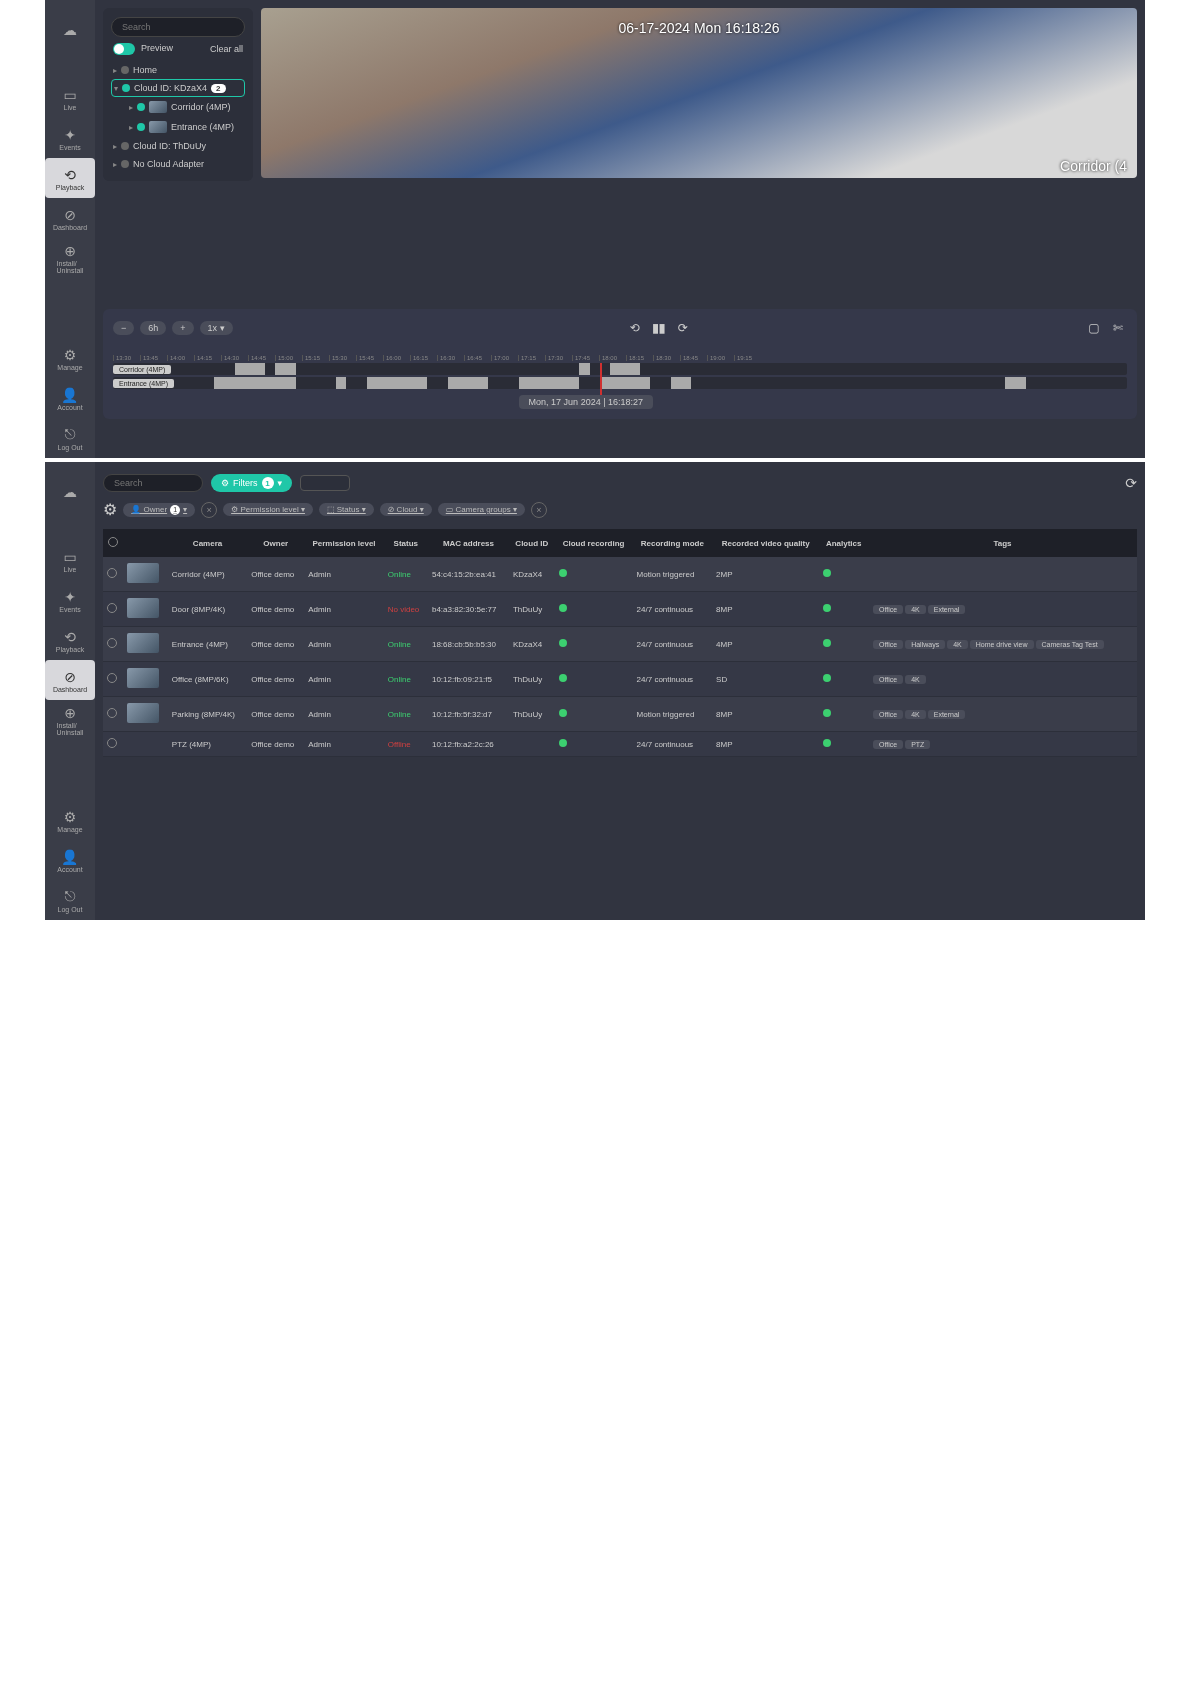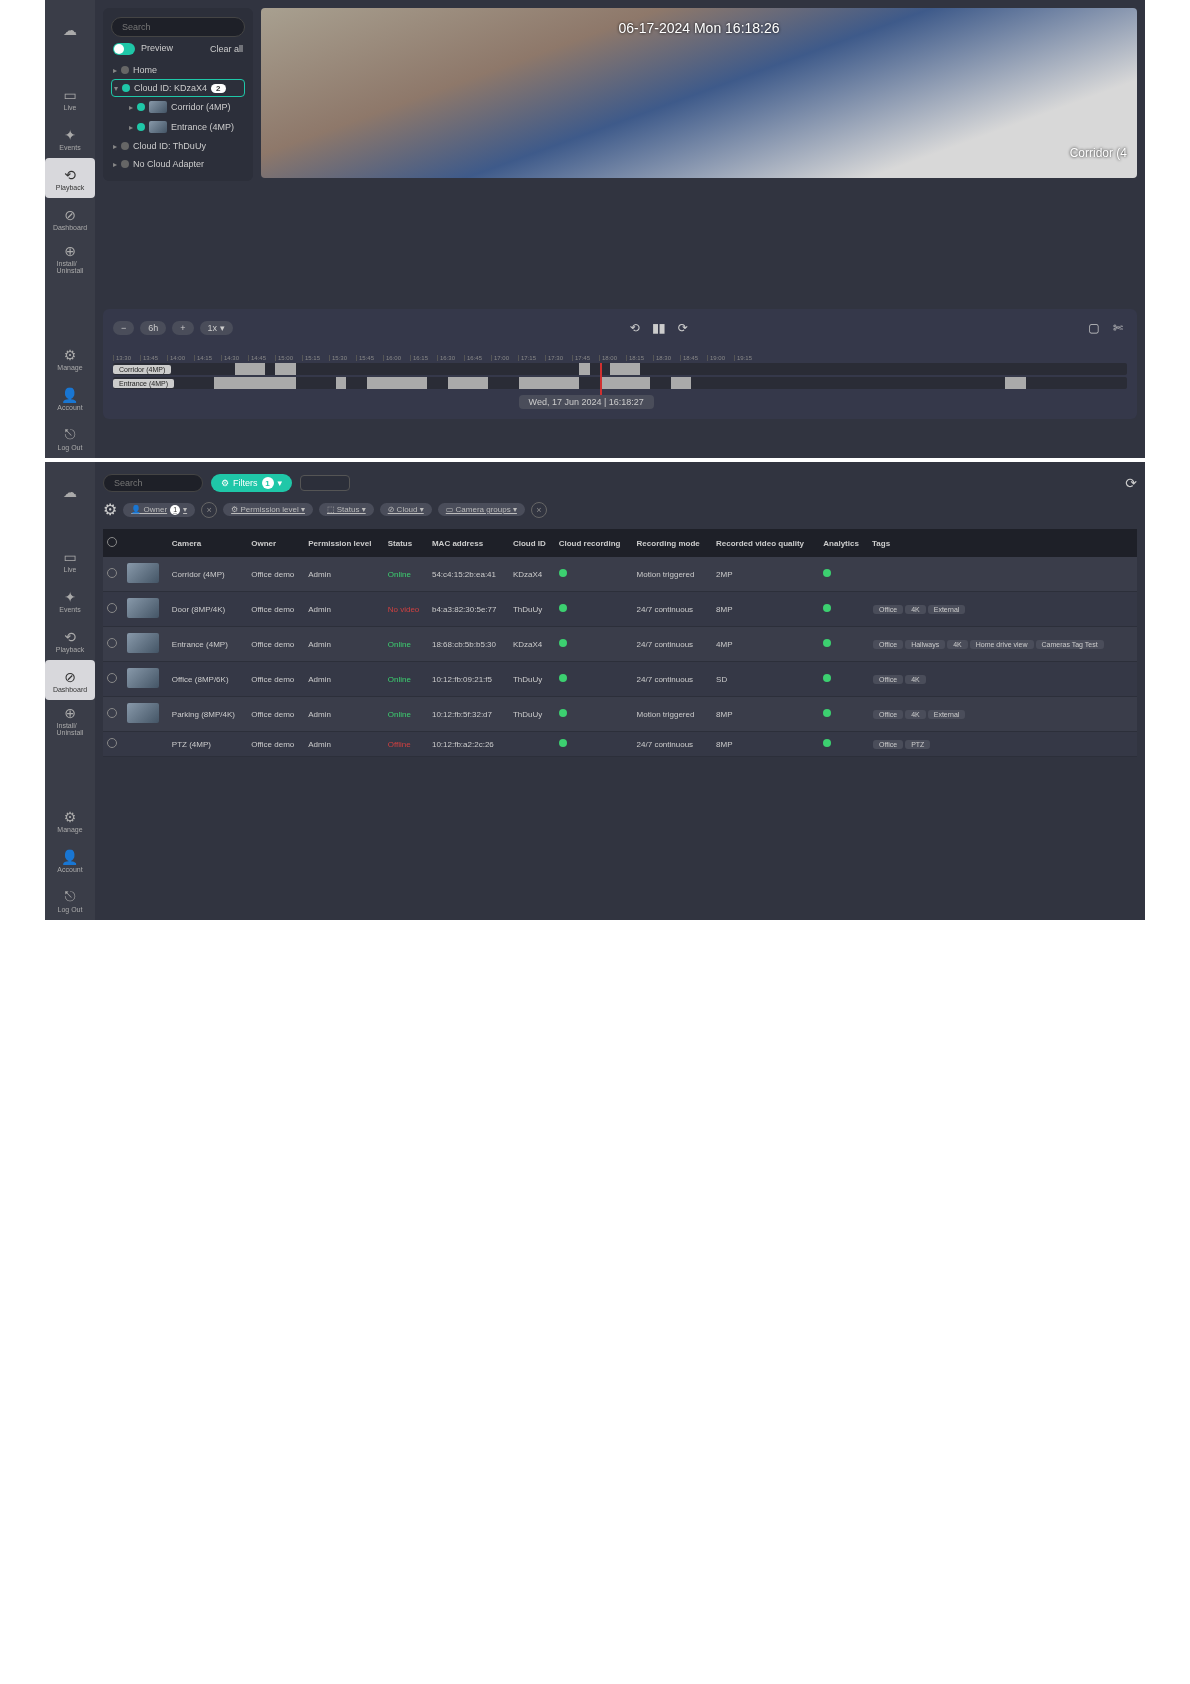--- a/index.html
+++ b/index.html
@@ -22,21 +22,21 @@
 .toggle-row { display: flex; justify-content: space-between; align-items: center; padding: 6px 2px; }
 .toggle { width: 22px; height: 12px; background: #1fc7a8; border-radius: 6px; position: relative; }
 .toggle::after { content: ''; position: absolute; width: 10px; height: 10px; background: #fff; border-radius: 50%; top: 1px; left: 1px; }
 .toggle-row span { font-size: 9px; color: #ccc; }
 .thumb { width: 18px; height: 12px; background: linear-gradient(135deg,#8899aa,#445566); border-radius: 2px; }
 .video-area { flex: 1; display: flex; gap: 6px; }
 .vframe { flex: 1; height: 170px; position: relative; border-radius: 4px; overflow: hidden; }
 .vframe.c1 { background: linear-gradient(160deg, #a8a090 0%, #8e786a 30%, #3e5a8a 50%, #d8d8d8 80%); }
 .vframe.c2 { background: linear-gradient(160deg, #b8c0c8 0%, #7a8898 40%, #4a5868 70%, #2a3038 100%); }
 .vframe .ts { position: absolute; top: 12px; left: 50%; transform: translateX(-50%); color: #fff; font-size: 14px; text-shadow: 0 0 3px #000; }
-.vframe .lbl { position: absolute; bottom: 18px; right: 10px; color: #fff; font-size: 12px; text-shadow: 0 0 3px #000; padding-left: 34px; }
+.vframe .lbl { position: absolute; bottom: 4px; right: 10px; color: #fff; font-size: 14px; text-shadow: 0 0 3px #000; padding-left: 34px; }
 .timeline-card { background: #35384a; border-radius: 6px; margin-top: 120px; padding: 10px; }
 .tl-ctrl { display: flex; align-items: center; gap: 6px; }
 .pill { background: #4a4d5a; border-radius: 10px; padding: 2px 8px; font-size: 9px; color: #ccc; display: flex; align-items: center; gap: 3px; }
 .tl-ctrl .spacer { flex: 1; }
 .tl-ctrl .icn { width: 18px; height: 18px; color: #ccc; display: flex; align-items: center; justify-content: center; font-size: 12px; cursor: pointer; }
 .tl-axis { height: 20px; display: flex; align-items: flex-end; overflow: hidden; margin-top: 4px; }
 .tick { flex: 0 0 auto; width: 27px; font-size: 6px; color: #888; border-left: 1px solid #555; padding-left: 2px; }
 .tl-track { height: 12px; background: #2a2c36; margin-top: 2px; position: relative; border-radius: 2px; display: flex; align-items: center; }
 .tl-track .name { position: absolute; left: 0; background: #ccc; color: #222; font-size: 7px; padding: 1px 6px; border-radius: 2px; z-index: 2; }
 .seg { position: absolute; height: 100%; background: #aaa; }
@@ -47,21 +47,21 @@
 .dash-top { display: flex; align-items: center; gap: 8px; padding: 4px 0; }
 .dash-search { width: 100px; background: #1e2028; border: 1px solid #444; border-radius: 12px; padding: 3px 10px; color: #888; font-size: 9px; }
 .fbtn { background: #1fc7a8; border-radius: 12px; padding: 3px 10px; font-size: 9px; color: #fff; display: flex; align-items: center; gap: 4px; }
 .fbtn .cnt { background: #fff; color: #1fc7a8; border-radius: 50%; width: 12px; height: 12px; font-size: 8px; display: inline-flex; align-items: center; justify-content: center; font-weight: bold; }
 .refresh { margin-left: auto; color: #ccc; font-size: 14px; cursor: pointer; }
 .chip-row { display: flex; gap: 6px; padding: 4px 0; align-items: center; }
 .chip { background: #4a4d5a; border-radius: 10px; padding: 2px 8px; font-size: 8px; color: #bbb; display: flex; gap: 3px; align-items: flex-start; text-decoration: underline; }
 .chip .c-cnt { background: #fff; color: #333; border-radius: 50%; width: 10px; height: 10px; font-size: 7px; display: inline-flex; align-items: center; justify-content: center; }
 .chip-x { width: 16px; height: 16px; border: 1px solid #666; border-radius: 50%; color: #888; display: flex; align-items: center; justify-content: center; font-size: 9px; cursor: pointer; }
 table { width: 100%; border-collapse: collapse; font-size: 8px; color: #ccc; margin-top: 6px; }
-th { text-align: left; padding: 8px 4px; background: #1e2028; font-weight: bold; font-size: 8px; }
+th { text-align: center; padding: 8px 4px; background: #1e2028; font-weight: bold; font-size: 8px; }
 td { padding: 6px 4px; background: #3a3d4a; border-bottom: 1px solid #2c2f3a; }
 tr:nth-child(even) td { background: #353846; }
 .radio { width: 10px; height: 10px; border: 1px solid #888; border-radius: 50%; display: inline-block; }
 .camthumb { width: 32px; height: 20px; background: linear-gradient(135deg,#8899aa,#445566); border-radius: 2px; display: inline-block; }
 .st-online { color: #3cd070; }
 .st-novideo { color: #d04040; }
 .st-offline { color: #d04040; margin-left: 16px; }
 .dot-g { width: 8px; height: 8px; border-radius: 50%; background: #3cd070; display: inline-block; }
 .tag { background: #4a4d5a; padding: 1px 6px; border-radius: 3px; font-size: 7px; margin: 1px; display: inline-block; }
 .blank-btn { width: 50px; height: 16px; border: 1px solid #555; border-radius: 4px; background: #2c2f3a; }
@@ -221,21 +221,21 @@
           <div class="seg" style="left:22%;width:1%"></div>
           <div class="seg" style="left:25%;width:6%"></div>
           <div class="seg" style="left:33%;width:4%"></div>
           <div class="seg" style="left:40%;width:6%"></div>
           <div class="seg" style="left:48%;width:5%"></div>
           <div class="seg" style="left:55%;width:2%"></div>
           <div class="seg" style="left:88%;width:2%"></div>
         </div>
         <div class="marker" style="left:48%"></div>
       </div>
-      <div class="tl-label">Wed, 17 Jun 2024 | 16:18:27</div>
+      <div class="tl-label">Mon, 17 Jun 2024 | 16:18:27</div>
     </div>
   </div>
 </div>
 
 <div class="panel" style="margin-top:4px;min-height:420px;">
   <div class="sidebar">
     <div class="sb-item">
           <span class="ic">☁</span>
         </div>
     <div style="height:20px"></div>

